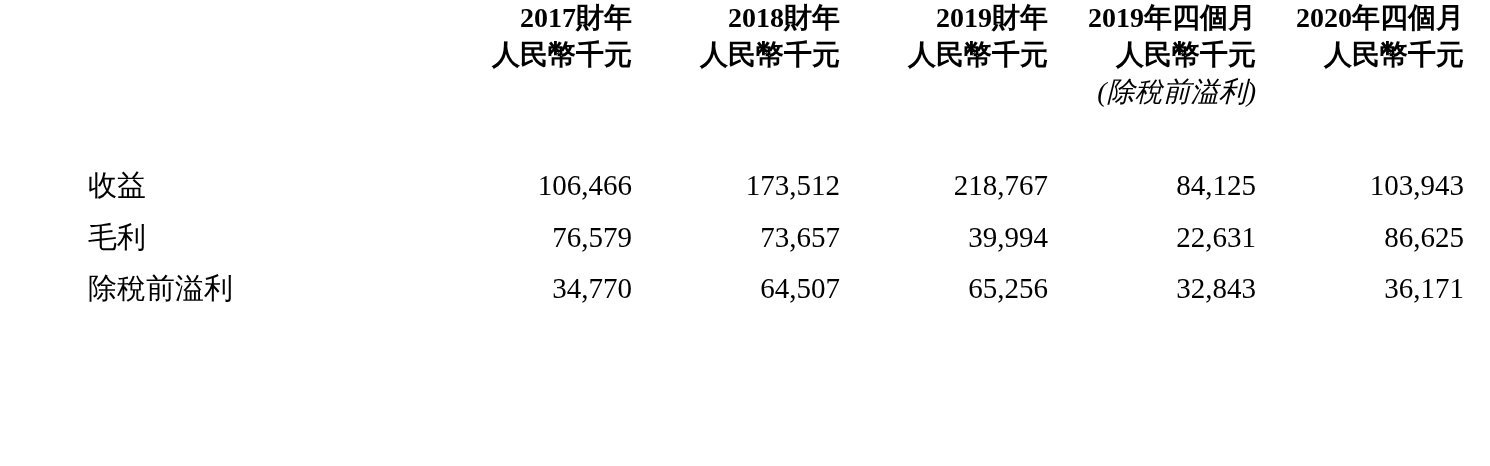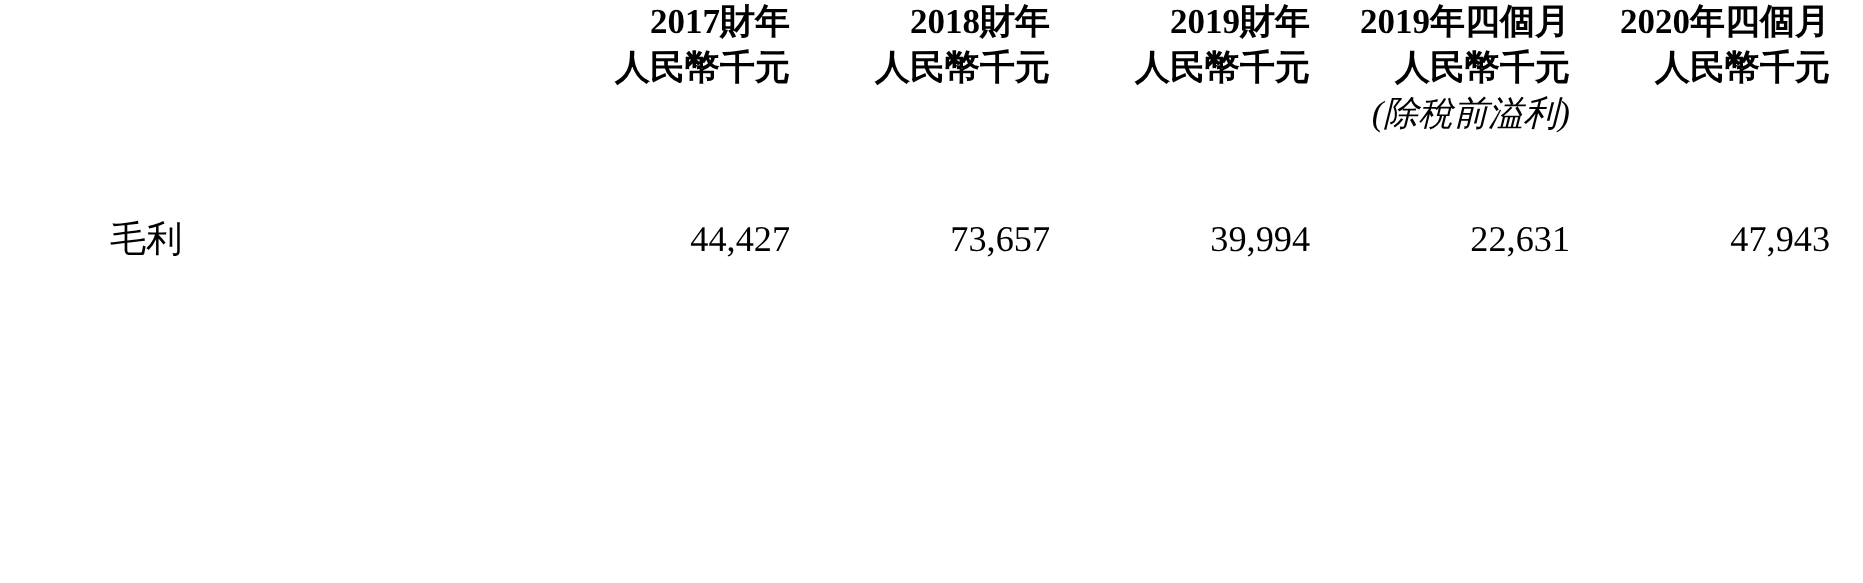--- a/index.html
+++ b/index.html
@@ -122,26 +122,42 @@
     <tbody>
       <tr class="spacer-row">
         <td></td>
         <td></td>
         <td></td>
         <td></td>
         <td></td>
         <td></td>
       </tr>
 
+      <tr class="data-row first-data">
+        <td class="row-label">收益</td>
+        <td class="row-num">106,466</td>
+        <td class="row-num">173,512</td>
+        <td class="row-num">218,767</td>
+        <td class="row-num">84,125</td>
+        <td class="row-num">103,943</td>
+      </tr>
 
       <tr class="data-row">
         <td class="row-label">毛利</td>
-        <td class="row-num">44,427</td>
+        <td class="row-num">76,579</td>
         <td class="row-num">73,657</td>
         <td class="row-num">39,994</td>
         <td class="row-num">22,631</td>
-        <td class="row-num">47,943</td>
+        <td class="row-num">86,625</td>
       </tr>
 
+      <tr class="data-row">
+        <td class="row-label">除稅前溢利</td>
+        <td class="row-num">34,770</td>
+        <td class="row-num">64,507</td>
+        <td class="row-num">65,256</td>
+        <td class="row-num">32,843</td>
+        <td class="row-num">36,171</td>
+      </tr>
 
     </tbody>
   </table>
 </div>
 
 </body></html>

